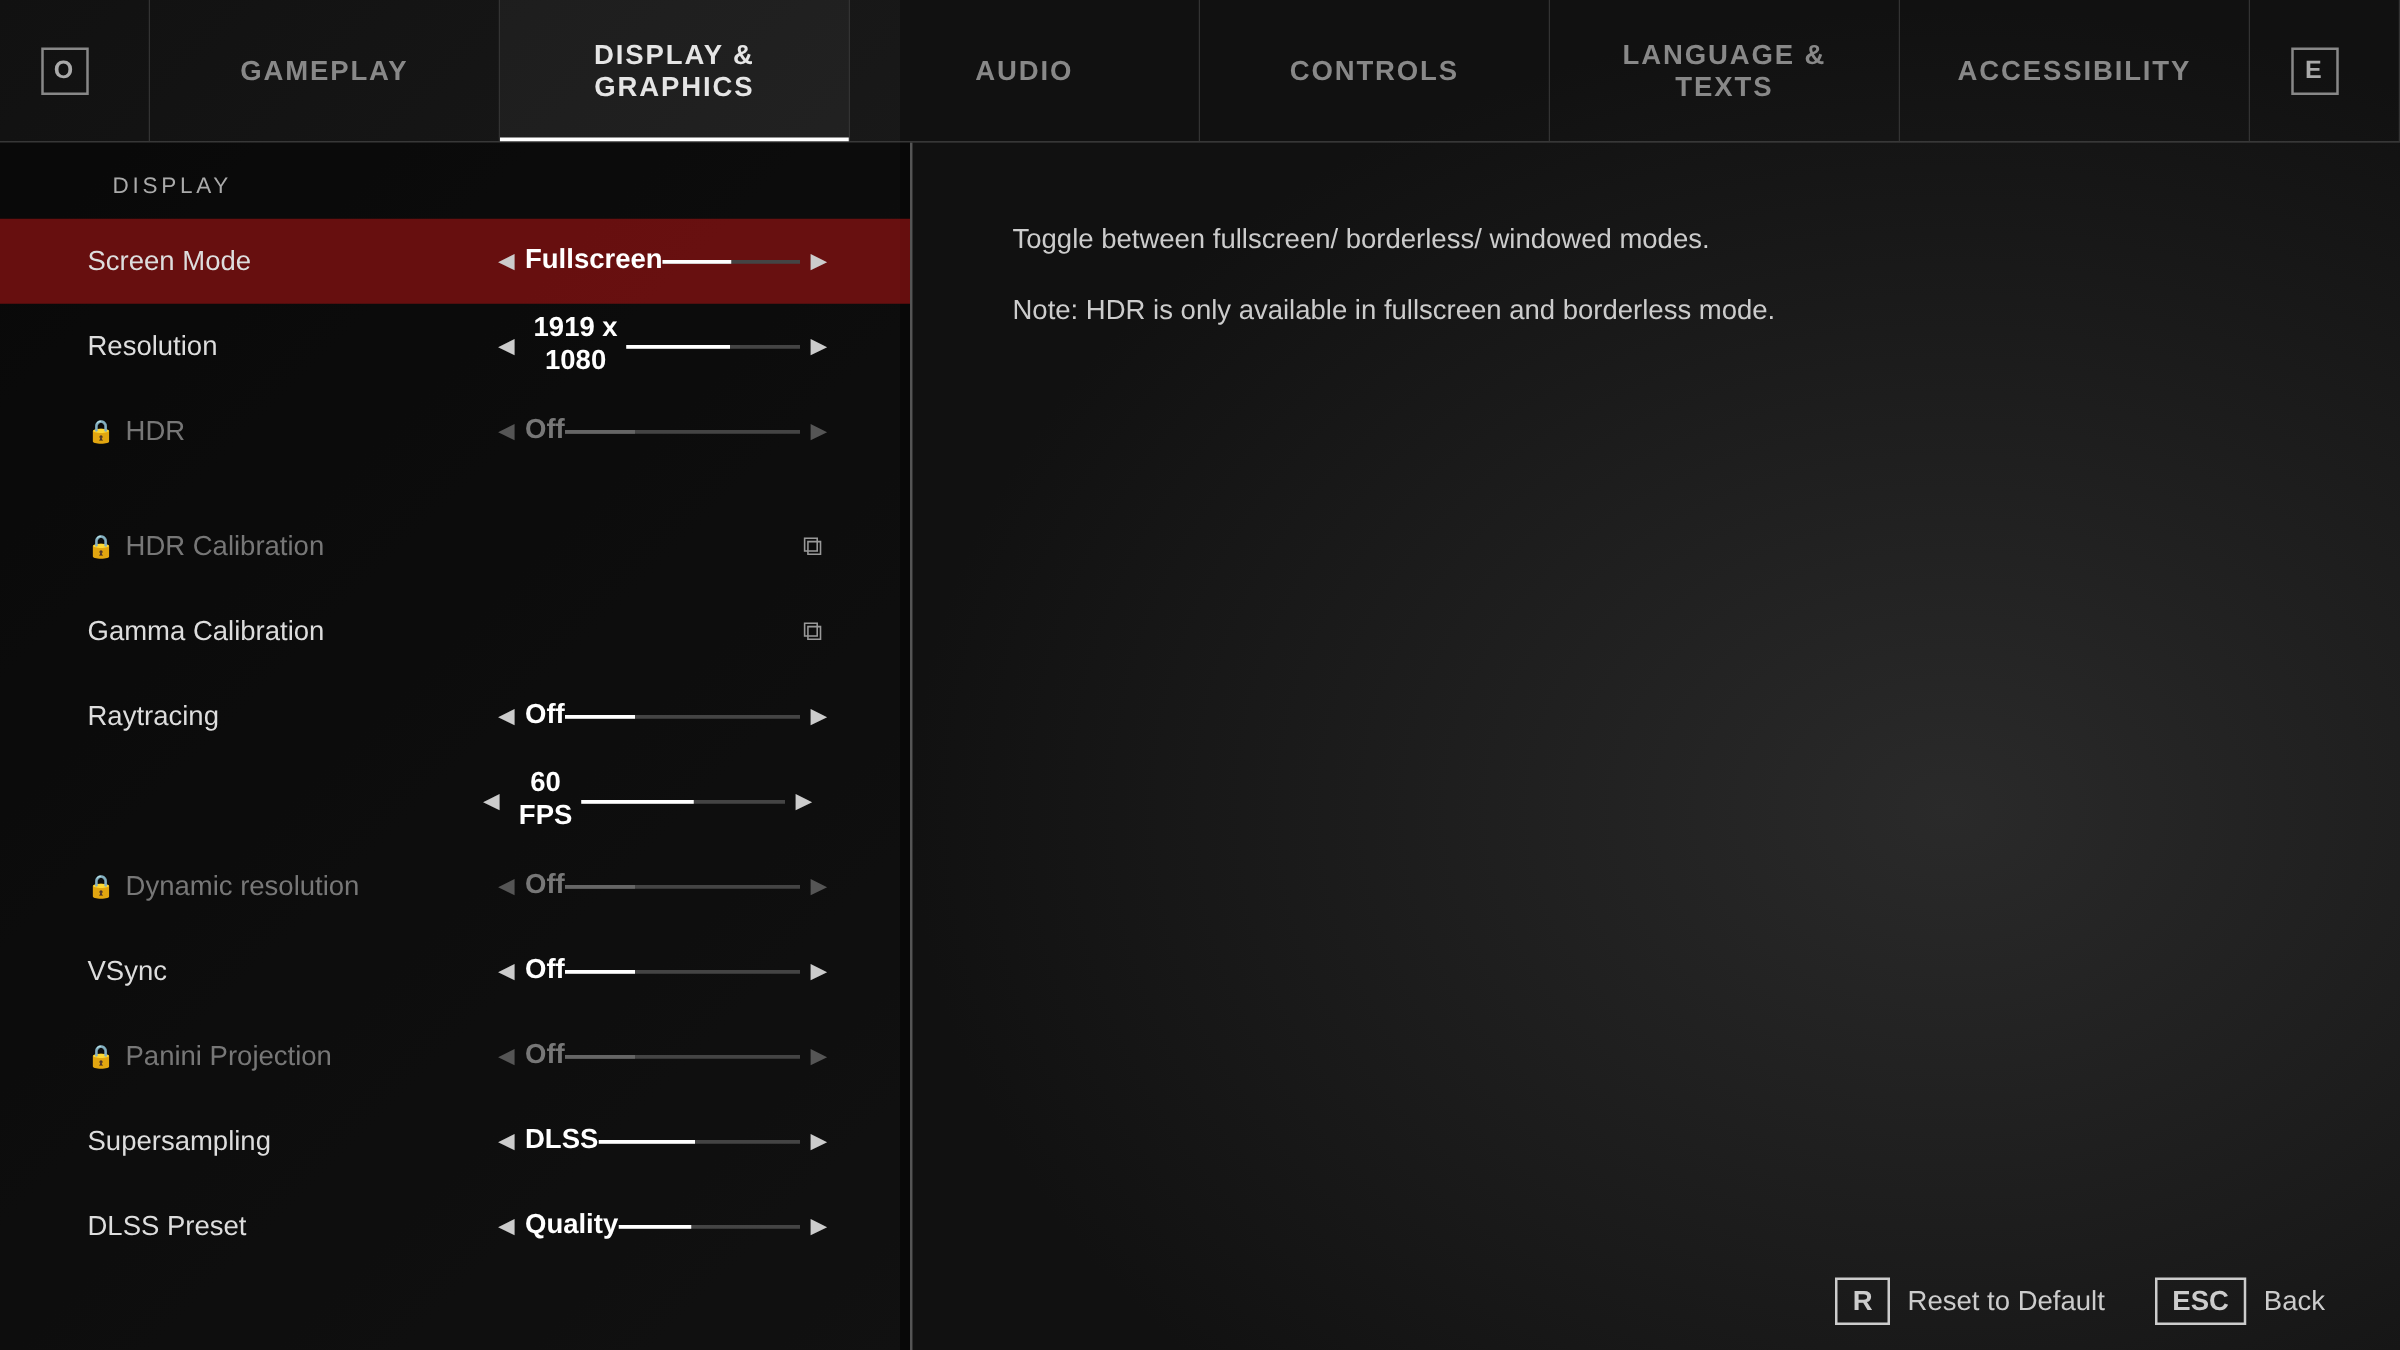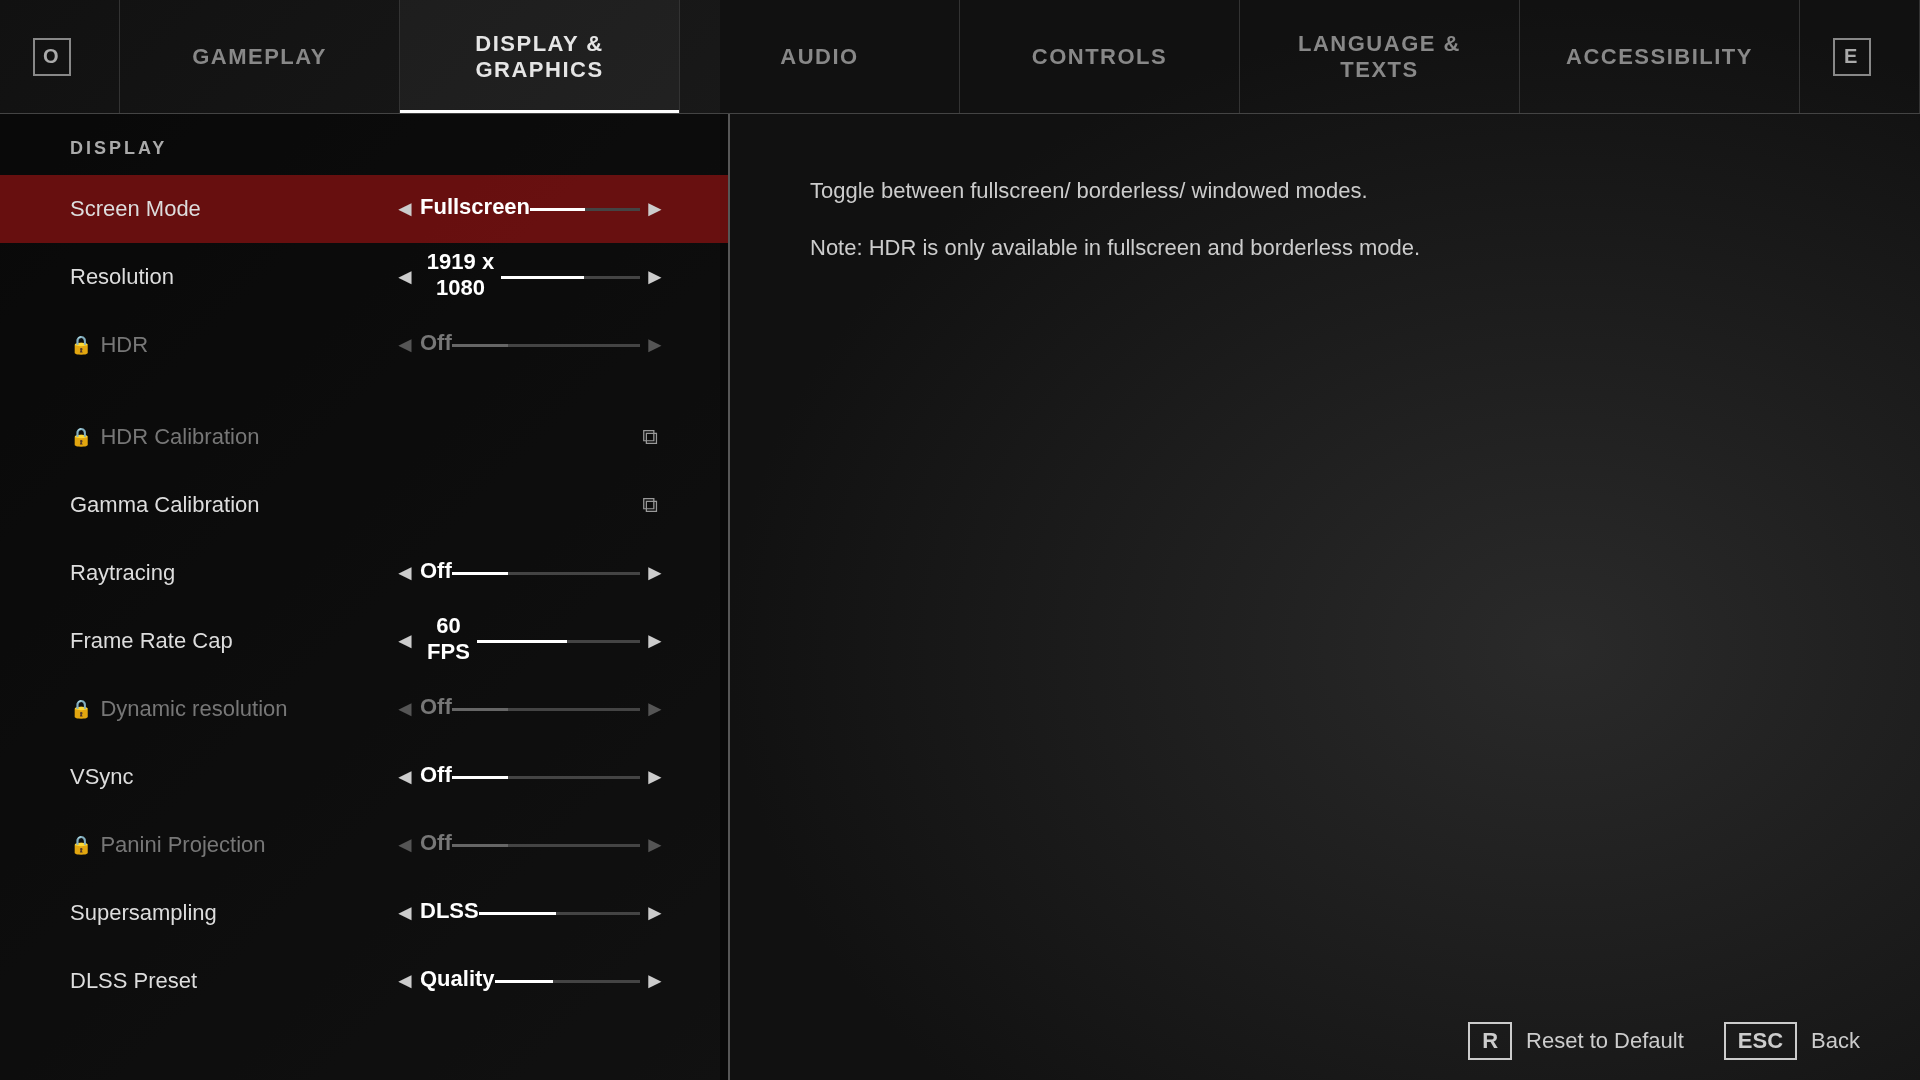--- a/index.html
+++ b/index.html
@@ -119,25 +119,26 @@
       width: 730px;
       flex-shrink: 0;
       padding: 0;
       border-right: 2px solid #555;
       overflow: hidden;
       background: rgba(0,0,0,0.5);
     }
 
     .section-title {
       font-size: 18px;
-      font-weight: 700;
+      font-weight: 400;
       letter-spacing: 3px;
       color: #aaa;
       padding: 24px 70px 16px;
       text-transform: uppercase;
+      margin-left: 20px;
     }
 
     
     .setting-row {
       display: flex;
       align-items: center;
       height: 68px;
       padding: 0 70px;
       position: relative;
     }
@@ -416,23 +417,20 @@
             <span class="value-text">Off</span>
             <div class="slider-track">
               <div class="slider-fill" style="width:30%"></div>
             </div>
           </div>
           <span class="arrow-btn">►</span>
         </div>
       </div>
 
       <div class="setting-row">
-        <div class="setting-name">
-          <span>Frame Rate Cap</span>
-        </div>
         <div class="setting-control">
           <span class="arrow-btn">◄</span>
           <div class="value-box">
             <span class="value-text">60 FPS</span>
             <div class="slider-track">
               <div class="slider-fill" style="width:55%"></div>
             </div>
           </div>
           <span class="arrow-btn">►</span>
         </div>

